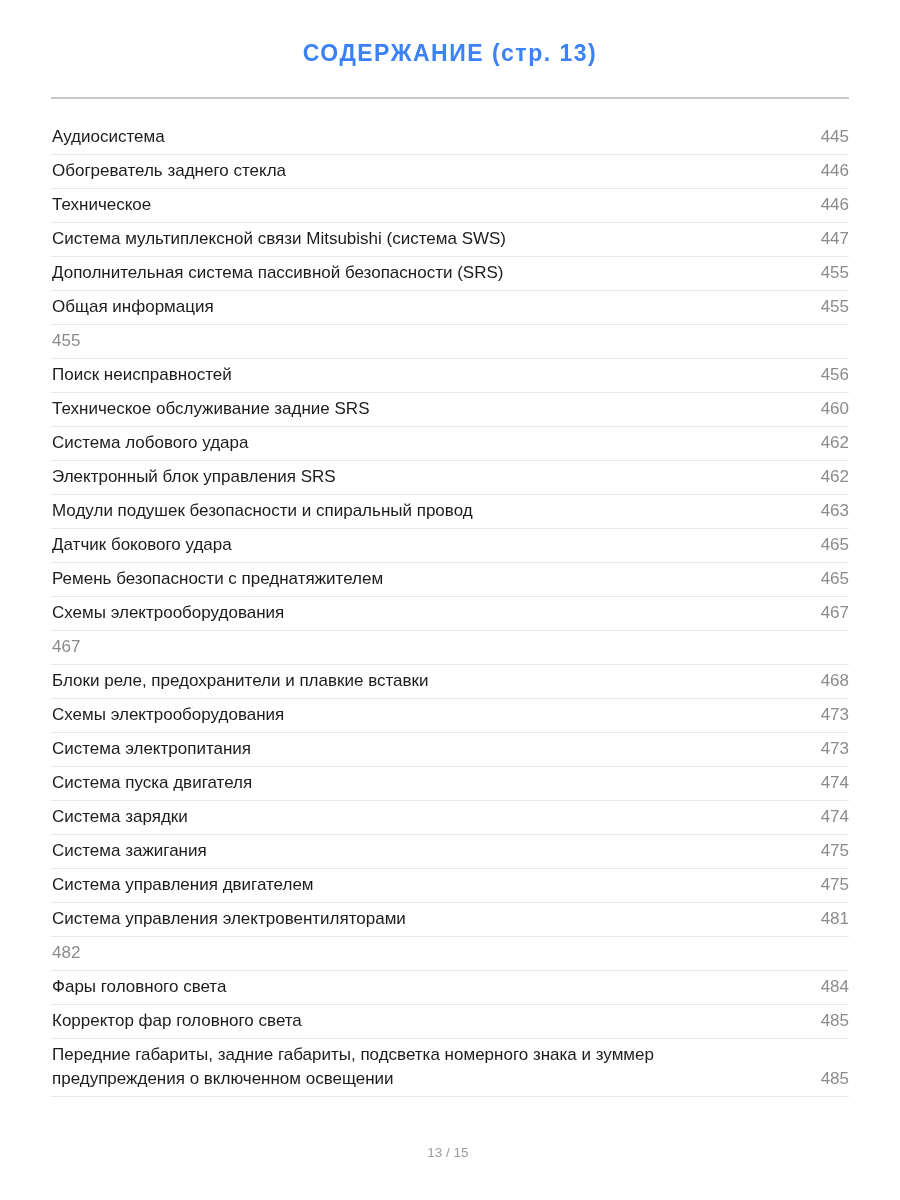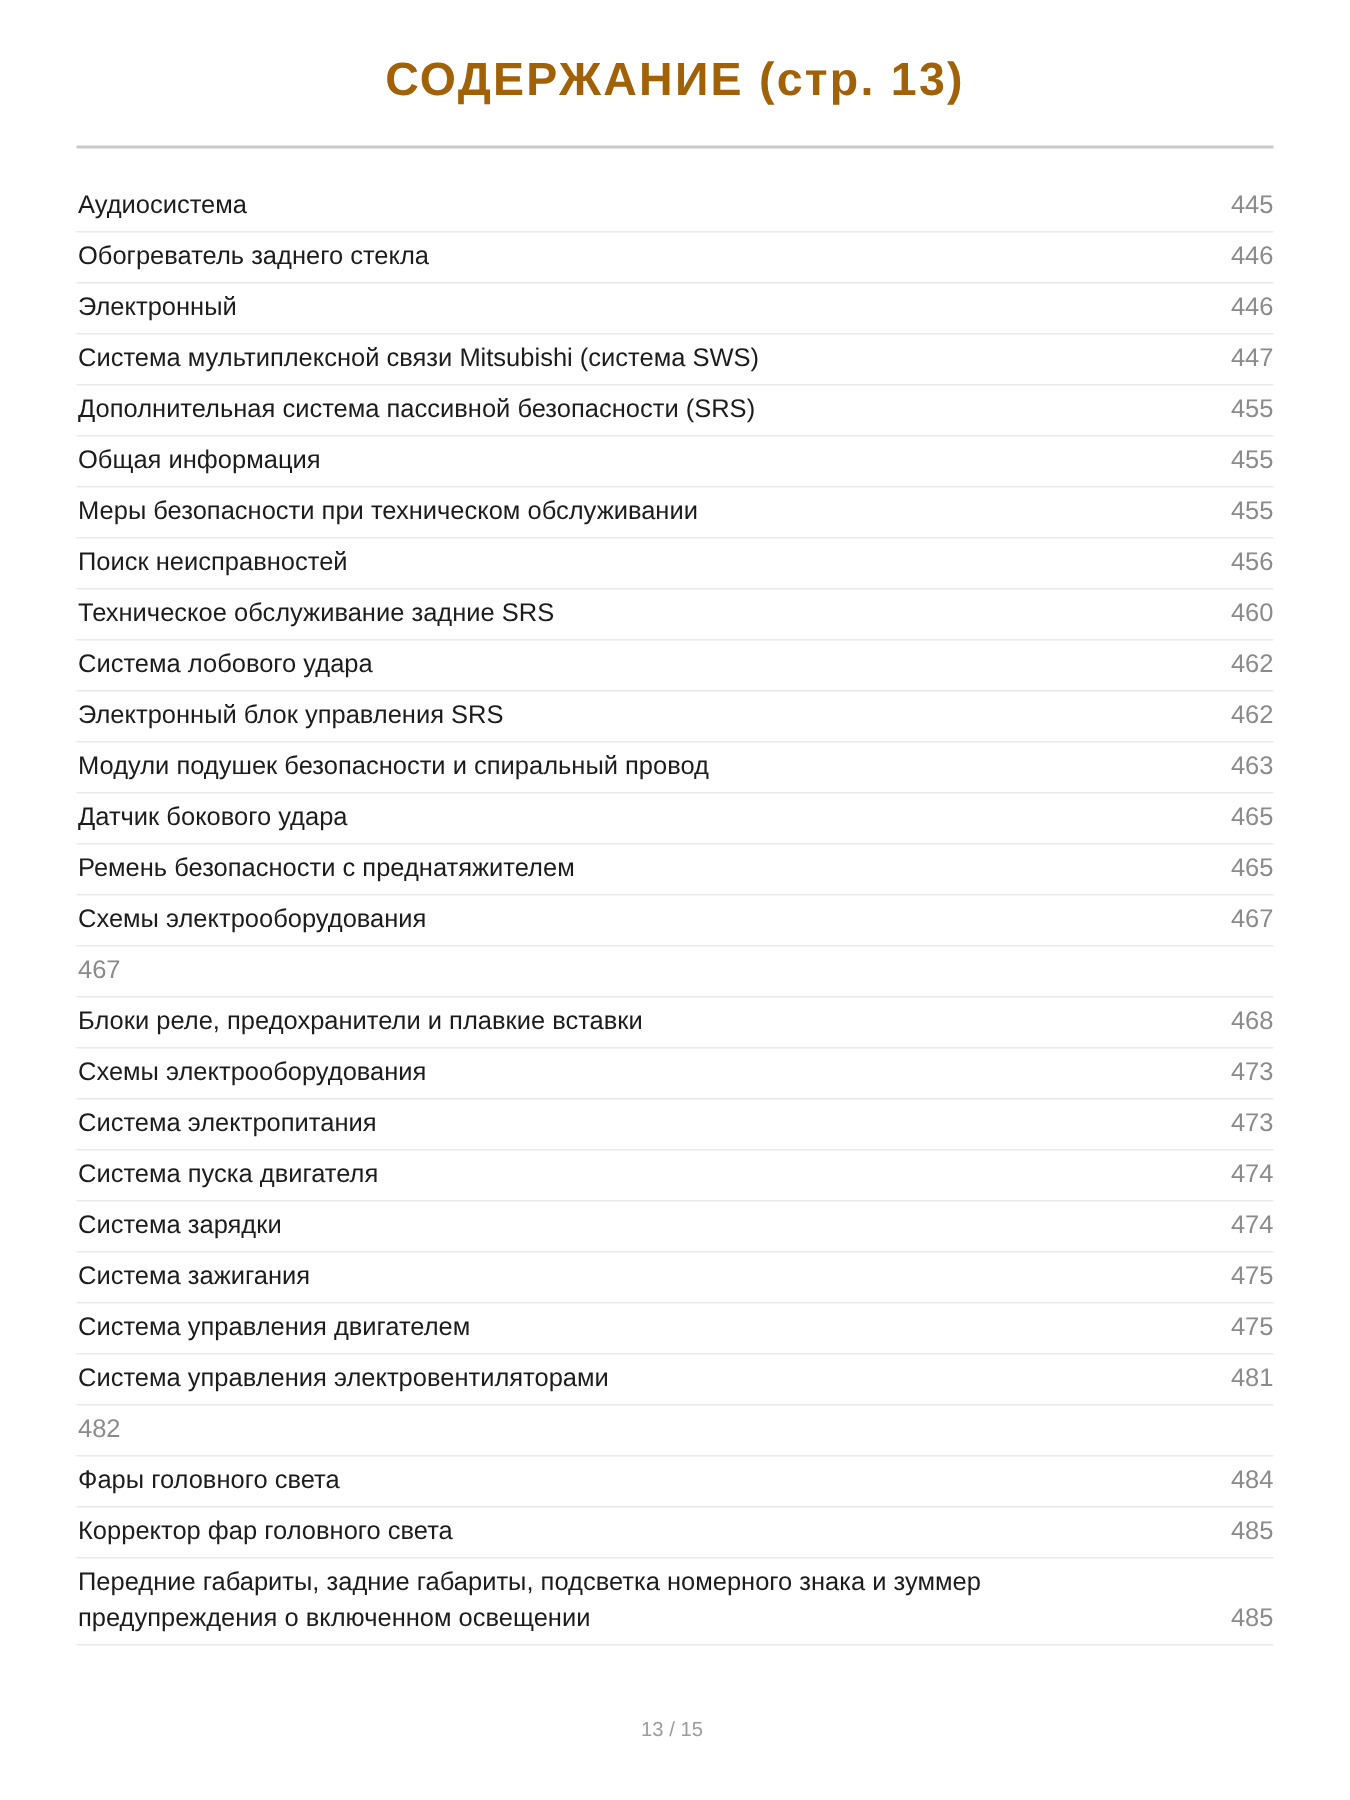--- a/index.html
+++ b/index.html
@@ -14,25 +14,25 @@
     position: relative;
     overflow: hidden;
   }
   .page {
     padding: 0 51px;
     box-sizing: border-box;
   }
   .toc-title {
     padding-top: 38px;
     text-align: center;
-    font-size: 31px;
+    font-size: 23px;
     line-height: 30px;
     font-weight: bold;
     letter-spacing: 1.5px;
-    color: #a16207;
+    color: #3b82f6;
   }
   .top-divider {
     height: 2px;
     background: #c9c9c9;
     margin-top: 29px;
   }
   .toc-list {
     margin-top: 22px;
   }
   .toc-row {
@@ -80,41 +80,40 @@
     <span class="toc-label">Аудиосистема</span>
     <span class="toc-page">445</span>
   </div>
 
   <div class="toc-row">
     <span class="toc-label">Обогреватель заднего стекла</span>
     <span class="toc-page">446</span>
   </div>
 
   <div class="toc-row">
-    <span class="toc-label">Электронный</span>
+    <span class="toc-label">Техническое</span>
     <span class="toc-page">446</span>
   </div>
 
   <div class="toc-row">
     <span class="toc-label">Система мультиплексной связи Mitsubishi (система SWS)</span>
     <span class="toc-page">447</span>
   </div>
 
   <div class="toc-row">
     <span class="toc-label">Дополнительная система пассивной безопасности (SRS)</span>
     <span class="toc-page">455</span>
   </div>
 
   <div class="toc-row">
     <span class="toc-label">Общая информация</span>
     <span class="toc-page">455</span>
   </div>
 
   <div class="toc-row">
-    <span class="toc-label">Меры безопасности при техническом обслуживании</span>
     <span class="toc-page">455</span>
   </div>
 
   <div class="toc-row">
     <span class="toc-label">Поиск неисправностей</span>
     <span class="toc-page">456</span>
   </div>
 
   <div class="toc-row">
     <span class="toc-label">Техническое обслуживание задние SRS</span>

